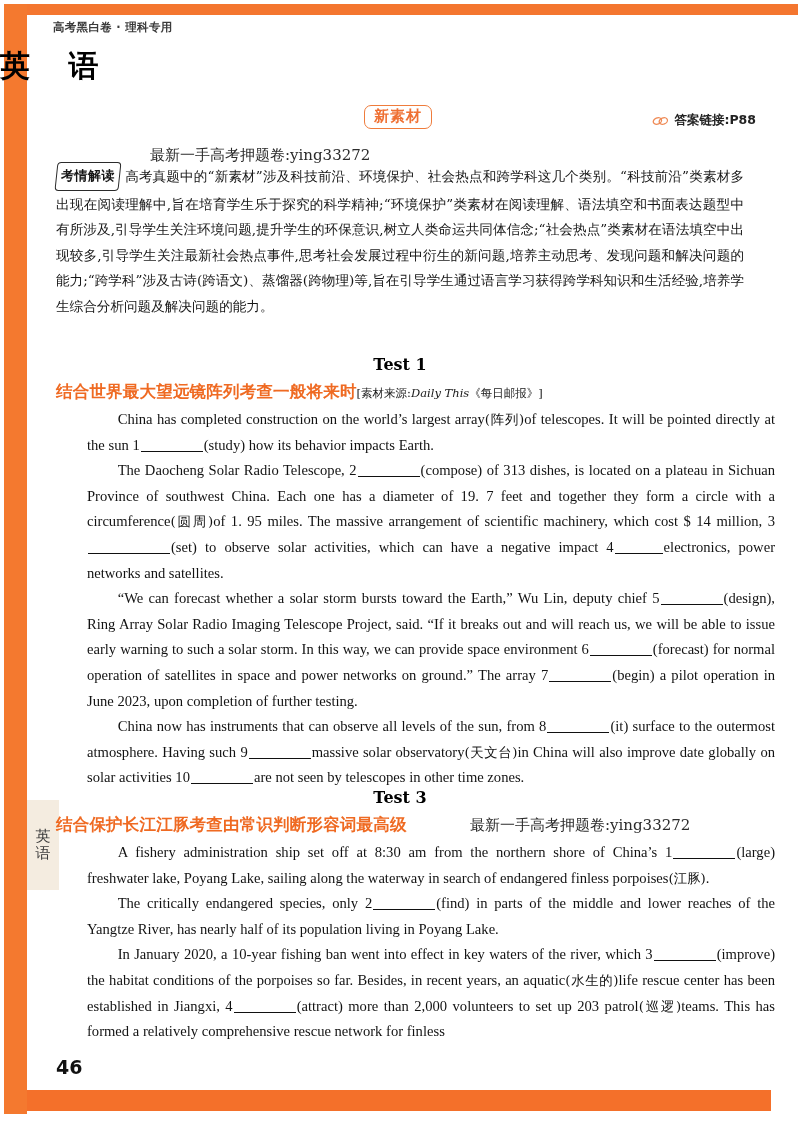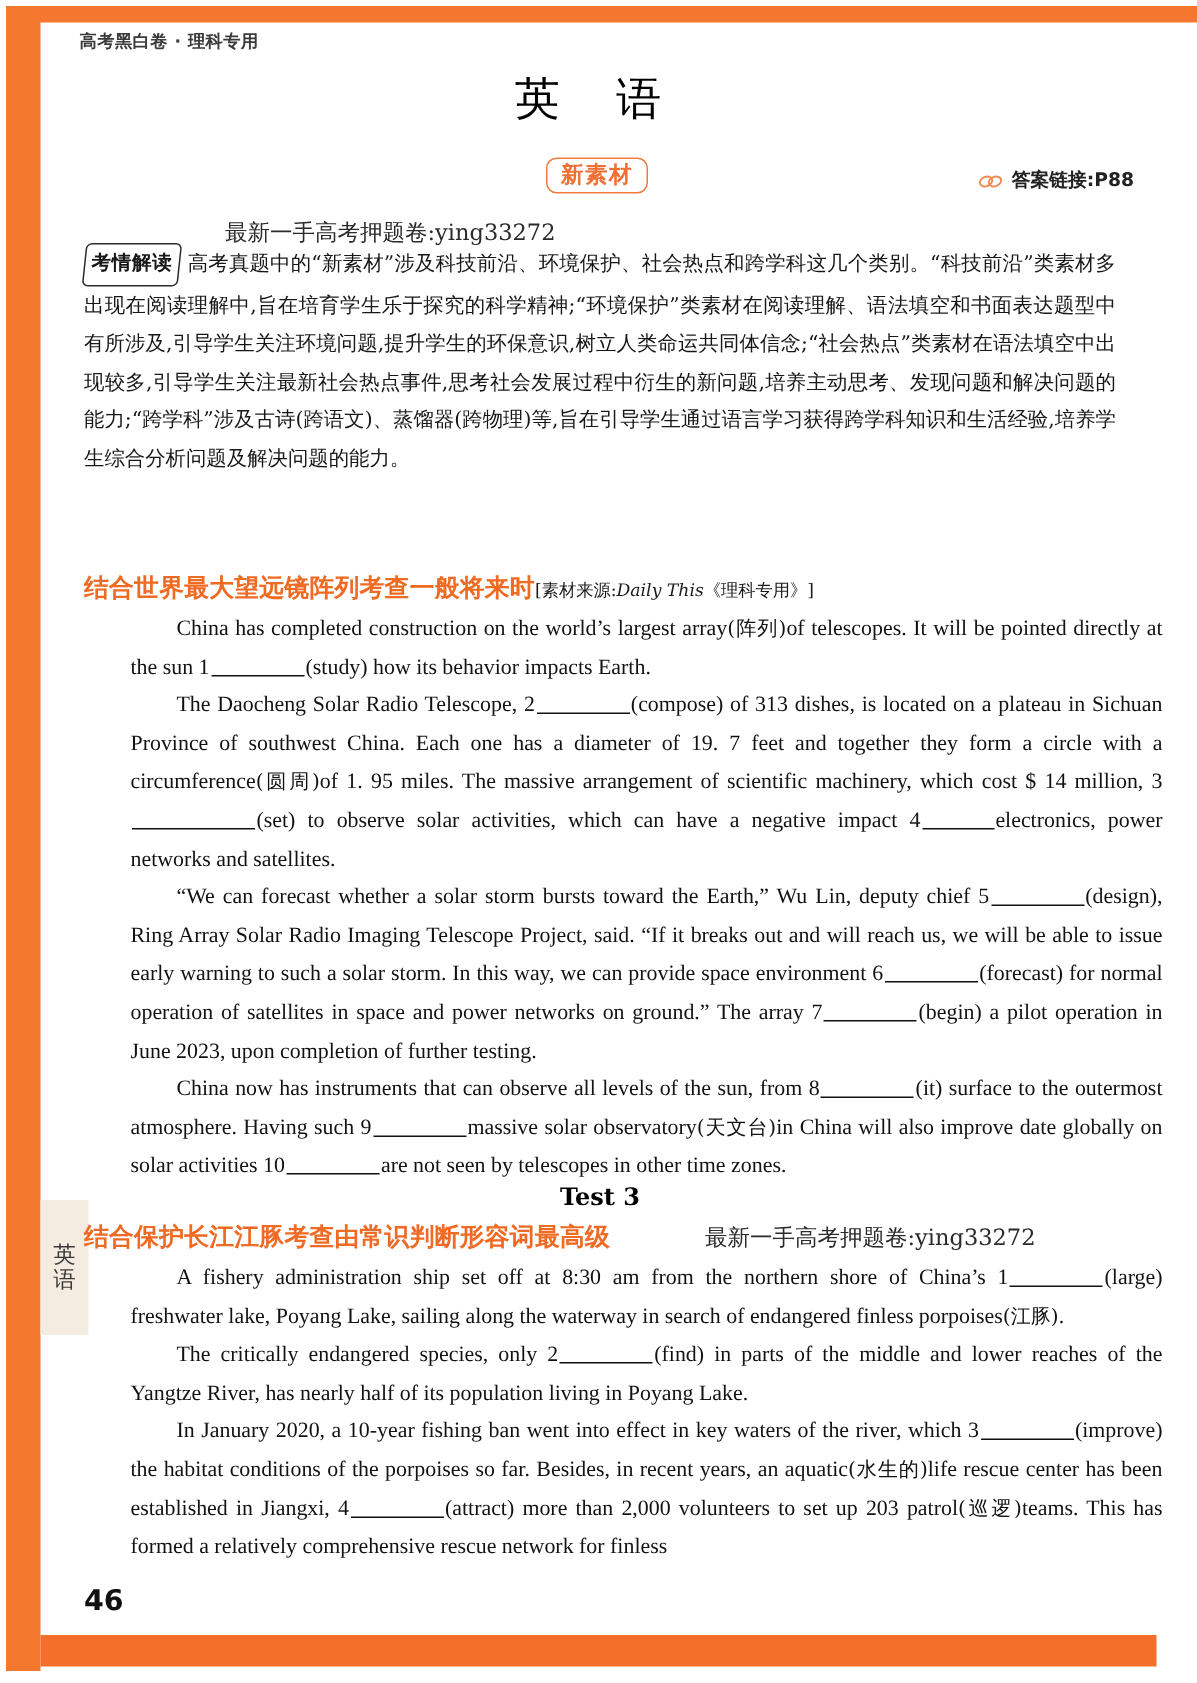--- a/index.html
+++ b/index.html
@@ -60,23 +60,22 @@
     font-family: "DejaVu Sans", sans-serif;
     font-size: 11.5px;
     font-weight: bold;
     color: #3b3b3b;
     letter-spacing: .3px;
   }
   .doc-title {
     position: absolute;
     left: 0; top: 46px;
     width: 798px;
-    text-align: center;
-    font-family: "DejaVu Serif", serif;
-    font-weight: normal;
+    font-family: "DejaVu Serif", serif;
+    font-weight: bold;
     font-size: 30px;
     letter-spacing: 14px;
     color: #000;
   }
   .stamp {
     position: absolute;
     left: 364px; top: 105px;
     border: 1.6px solid #ef7c3c;
     border-radius: 7px;
     padding: 3px 9px 4px;
@@ -233,22 +232,23 @@
     <span>答案链接:P88</span>
   </div>
 
   <div class="watermark-1">最新一手高考押题卷:ying33272</div>
   <div class="watermark-2">最新一手高考押题卷:ying33272</div>
 
   <div class="intro">
     <span class="tag-box"><i>考情解读</i></span><span>高考真题中的“新素材”涉及科技前沿、环境保护、社会热点和跨学科这几个类别。“科技前沿”类素材多出现在阅读理解中,旨在培育学生乐于探究的科学精神;“环境保护”类素材在阅读理解、语法填空和书面表达题型中有所涉及,引导学生关注环境问题,提升学生的环保意识,树立人类命运共同体信念;“社会热点”类素材在语法填空中出现较多,引导学生关注最新社会热点事件,思考社会发展过程中衍生的新问题,培养主动思考、发现问题和解决问题的能力;“跨学科”涉及古诗(跨语文)、蒸馏器(跨物理)等,旨在引导学生通过语言学习获得跨学科知识和生活经验,培养学生综合分析问题及解决问题的能力。</span>
   </div>
 
+  <div class="test-label" id="t1-label" style="top:355px;">Test 1</div>
   <div class="test-sub" id="t1-sub" style="top:381px;">
-    <span>结合世界最大望远镜阵列考查一般将来时</span><span class="source-note"><span>[素材来源:</span><i>Daily This</i><span>《理科专用》]</span></span>
+    <span>结合世界最大望远镜阵列考查一般将来时</span><span class="source-note"><span>[素材来源:</span><i>Daily This</i><span>《每日邮报》]</span></span>
   </div>
   <div class="passage" id="t1-body" style="top:407px;">
       <p>China has completed construction on the world’s largest array<span class="cn">(阵列)</span>of telescopes. It will be pointed directly at the sun <span class="num">1</span><span class="blank"></span>(study) how its behavior impacts Earth.</p>
       <p>The Daocheng Solar Radio Telescope, <span class="num">2</span><span class="blank"></span>(compose) of 313 dishes, is located on a plateau in Sichuan Province of southwest China. Each one has a diameter of 19. 7 feet and together they form a circle with a circumference<span class="cn">(圆周)</span>of 1. 95 miles. The massive arrangement of scientific machinery, which cost $ 14 million, <span class="num">3</span><span class="blank lg"></span>(set) to observe solar activities, which can have a negative impact <span class="num">4</span><span class="blank sm"></span>electronics, power networks and satellites.</p>
       <p>“We can forecast whether a solar storm bursts toward the Earth,” Wu Lin, deputy chief <span class="num">5</span><span class="blank"></span>(design), Ring Array Solar Radio Imaging Telescope Project, said. “If it breaks out and will reach us, we will be able to issue early warning to such a solar storm. In this way, we can provide space environment <span class="num">6</span><span class="blank"></span>(forecast) for normal operation of satellites in space and power networks on ground.” The array <span class="num">7</span><span class="blank"></span>(begin) a pilot operation in June 2023, upon completion of further testing.</p>
       <p>China now has instruments that can observe all levels of the sun, from <span class="num">8</span><span class="blank"></span>(it) surface to the outermost atmosphere. Having such <span class="num">9</span><span class="blank"></span>massive solar observatory<span class="cn">(天文台)</span>in China will also improve date globally on solar activities <span class="num">10</span><span class="blank"></span>are not seen by telescopes in other time zones.</p>
     </div>
 
   <div class="test-label" id="t2-label" style="top:788px;">Test 3</div>
   <div class="test-sub" id="t2-sub" style="top:814px;">

